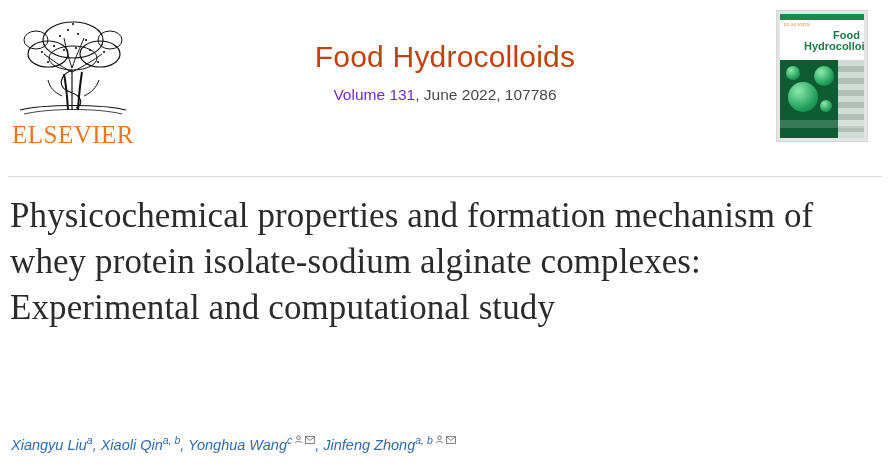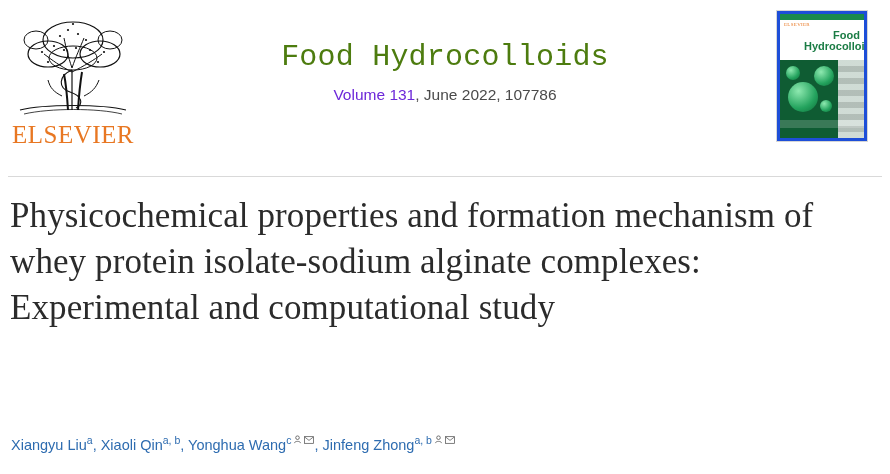--- a/index.html
+++ b/index.html
@@ -51,23 +51,23 @@
   }
 
   .journal-block {
     position: absolute;
     left: 0;
     right: 0;
     top: 40px;
     text-align: center;
   }
   .journal-title {
-    font-family: Liberation Mono, monospace;
+    font-family: Liberation Sans, sans-serif;
     font-size: 30px;
-    color: #4d7c0f;
+    color: #c2410c;
     font-weight: 400;
     letter-spacing: 0.2px;
   }
   .journal-issue {
     margin-top: 12px;
     font-size: 15.5px;
     color: #4a4a4a;
   }
   .journal-issue .vol-link {
     color: #6d28d9;
@@ -75,21 +75,21 @@
   }
 
   
   .cover {
     position: absolute;
     right: 22px;
     top: 10px;
     width: 92px;
     height: 132px;
     border: 1px solid #d6d6d6;
-    background: #1d4ed8;
+    background: #e5e5e5;
     overflow: hidden;
     box-sizing: border-box;
   }
   .cover-inner {
     position: absolute;
     inset: 3px;
     background: #ffffff;
     overflow: hidden;
   }
   .cover-topbar {
@@ -178,20 +178,21 @@
   }
 
   
   .authors {
     position: absolute;
     left: 11px;
     top: 434px;
     font-size: 14.5px;
     color: #2e6cb0;
     white-space: nowrap;
+    font-style: italic;
   }
   .author { color: #2e6cb0; text-decoration: none; }
   .aff {
     font-size: 10.5px;
     vertical-align: super;
     color: #2e6cb0;
   }
   .sep { color: #2e6cb0; }
   .icon-person, .icon-mail {
     display: inline-block;

